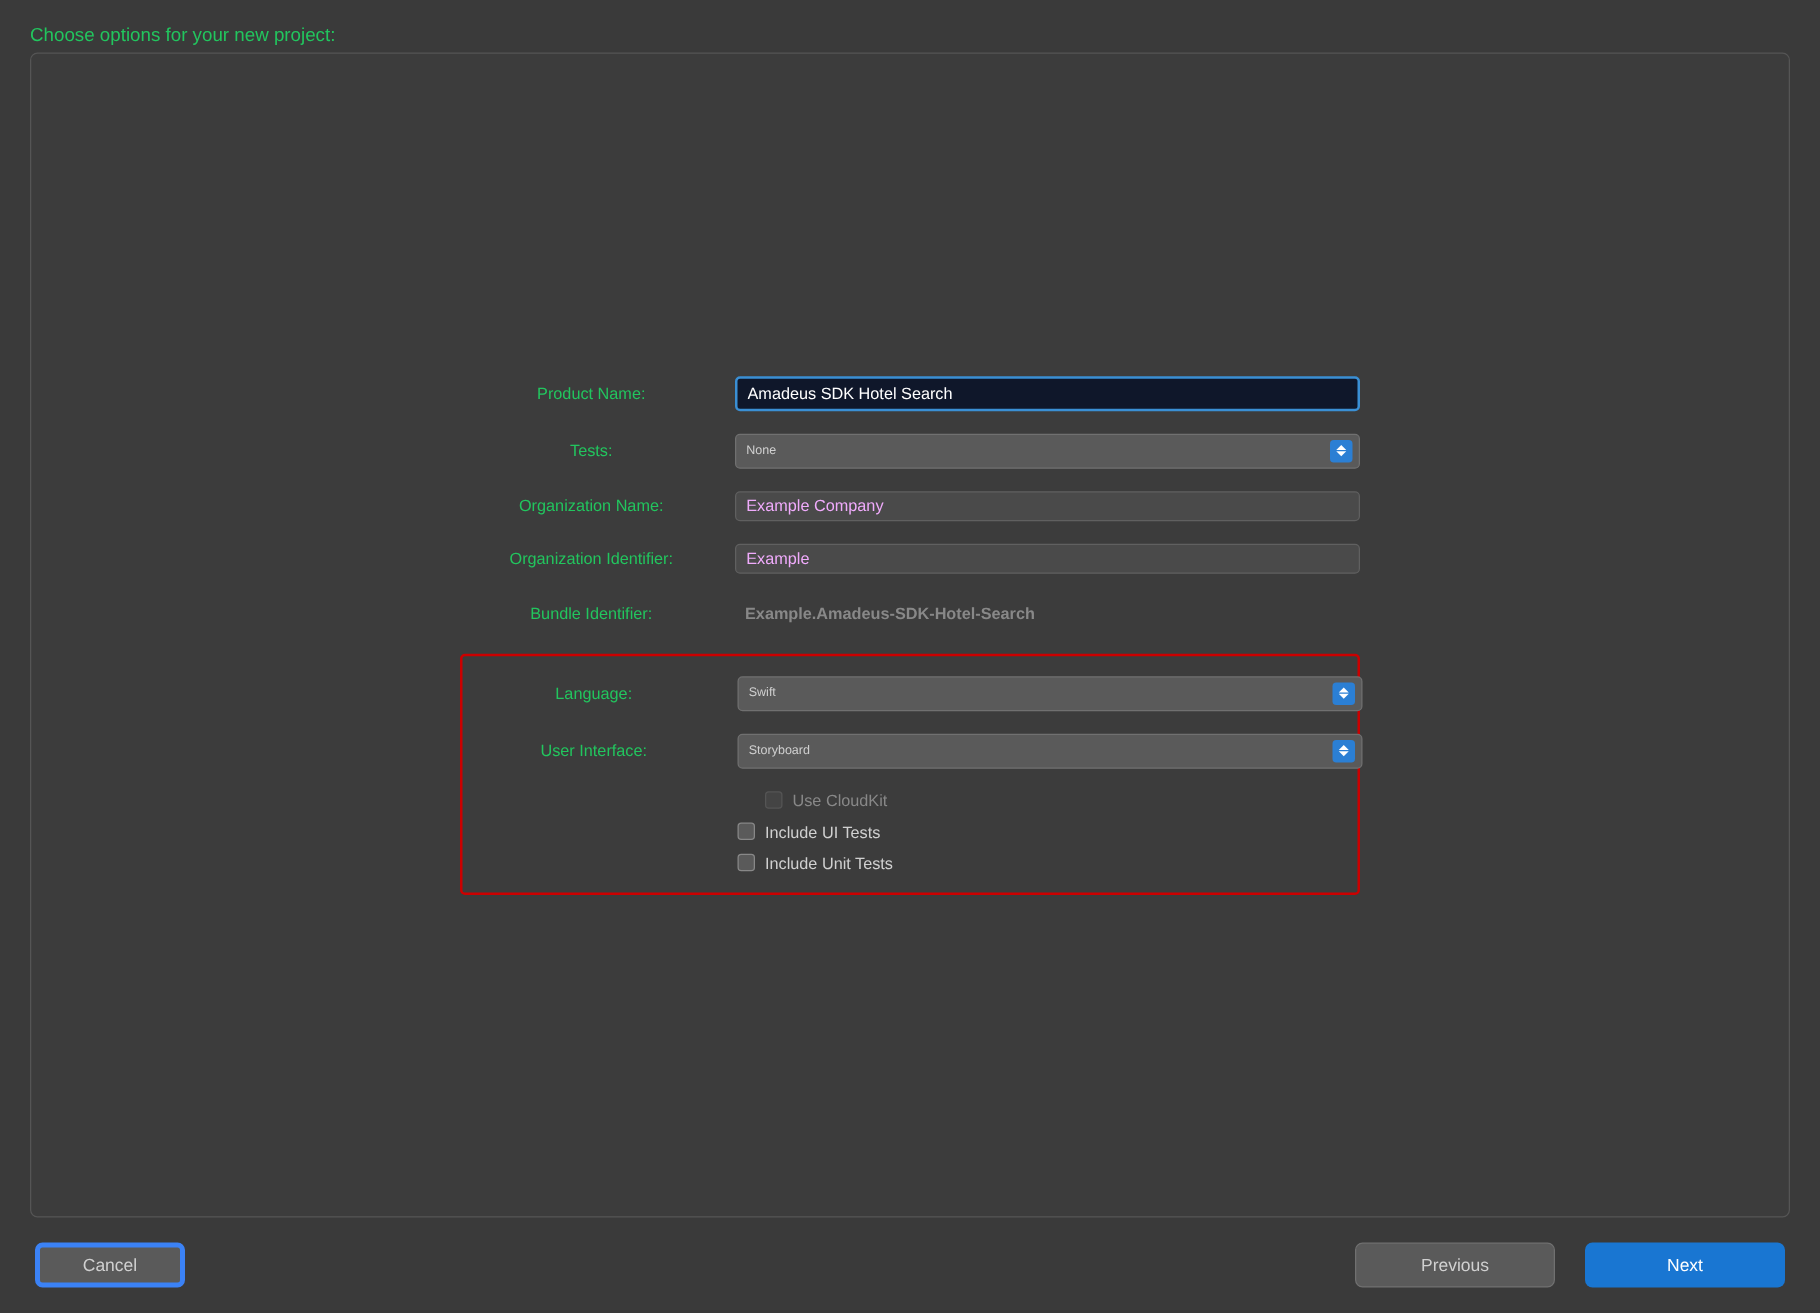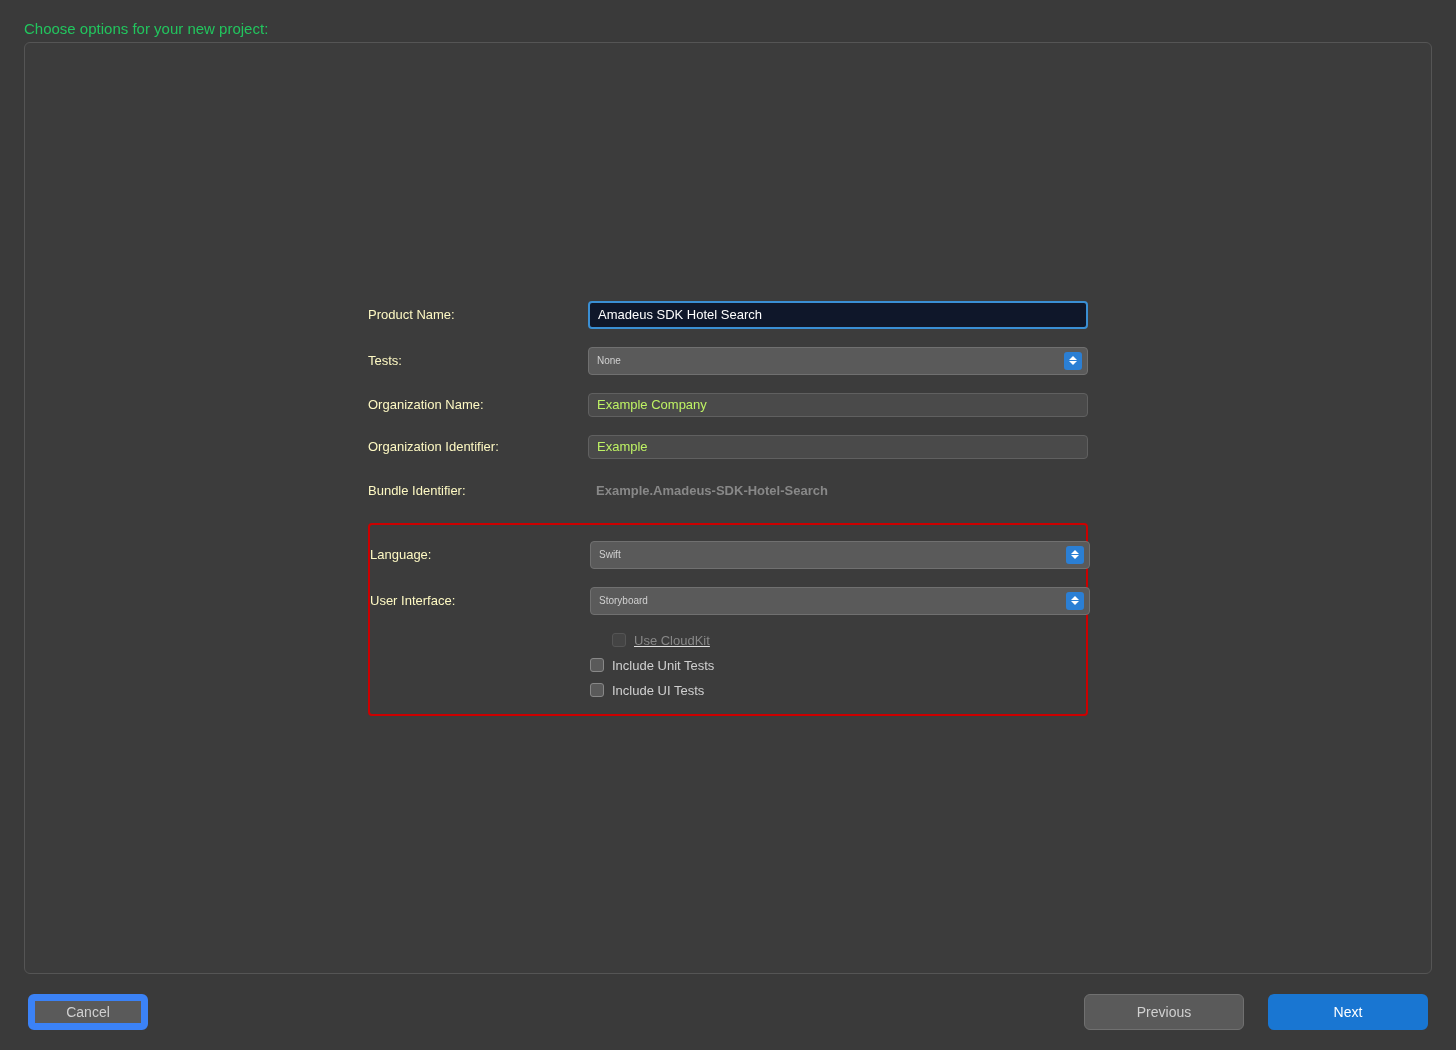--- a/index.html
+++ b/index.html
@@ -39,43 +39,43 @@
 
     .form-container {
       display: grid;
       grid-template-columns: 220px 500px;
       row-gap: 18px;
       align-items: center;
       width: 720px;
     }
 
     .label {
-      text-align: left;
-      font-size: 13px;
-      color: #fef9c3;
+      text-align: center;
+      font-size: 13px;
+      color: #22c55e;
       padding-right: 10px;
     }
 
     .text-input {
       background-color: #0f172a;
       border: 2px solid #3a8fd4;
       border-radius: 4px;
       color: #ffffff;
       font-size: 13px;
       padding: 5px 8px;
       height: 28px;
       width: 100%;
       outline: none;
     }
 
     .text-input-plain {
       background-color: #4a4a4a;
       border: 1px solid #606060;
       border-radius: 4px;
-      color: #bef264;
+      color: #f0abfc;
       font-size: 13px;
       padding: 5px 8px;
       height: 24px;
       width: 100%;
       outline: none;
     }
 
     .text-input-readonly {
       background-color: transparent;
       border: none;
@@ -181,21 +181,20 @@
       display: flex;
       flex-direction: column;
       gap: 10px;
     }
 
     .cloudkit-row {
       display: flex;
       align-items: center;
       gap: 8px;
       padding-left: 22px;
-      text-decoration: underline;
     }
 
     .checkbox-item-disabled {
       width: 14px;
       height: 14px;
       background-color: #4a4a4a;
       border: 1px solid #666666;
       border-radius: 3px;
       flex-shrink: 0;
       opacity: 0.6;
@@ -215,21 +214,21 @@
       font-size: 14px;
       font-weight: 500;
       cursor: pointer;
       border: none;
       padding: 0 28px;
     }
 
     .btn-cancel {
       background-color: #5a5a5a;
       color: #d0d0d0;
-      border: 7px solid #3b82f6;
+      border: 4px solid #3b82f6;
       min-width: 120px;
     }
 
     .btn-previous {
       background-color: #5a5a5a;
       color: #d0d0d0;
       border: 1px solid #707070;
       min-width: 160px;
     }
 
@@ -311,26 +310,26 @@
       <div class="checkboxes-group">
 
 
         <div class="cloudkit-row">
           <div class="checkbox-item-disabled"></div>
           <span class="checkbox-label-disabled">Use CloudKit</span>
         </div>
 
         <div class="checkbox-row">
           <div class="checkbox-item"></div>
-          <span class="checkbox-label">Include Unit Tests</span>
+          <span class="checkbox-label">Include UI Tests</span>
         </div>
 
         <div class="checkbox-row">
           <div class="checkbox-item"></div>
-          <span class="checkbox-label">Include UI Tests</span>
+          <span class="checkbox-label">Include Unit Tests</span>
         </div>
 
       </div>
 
     </div>
 
   </div>
 </div>
 
 <div class="footer">

